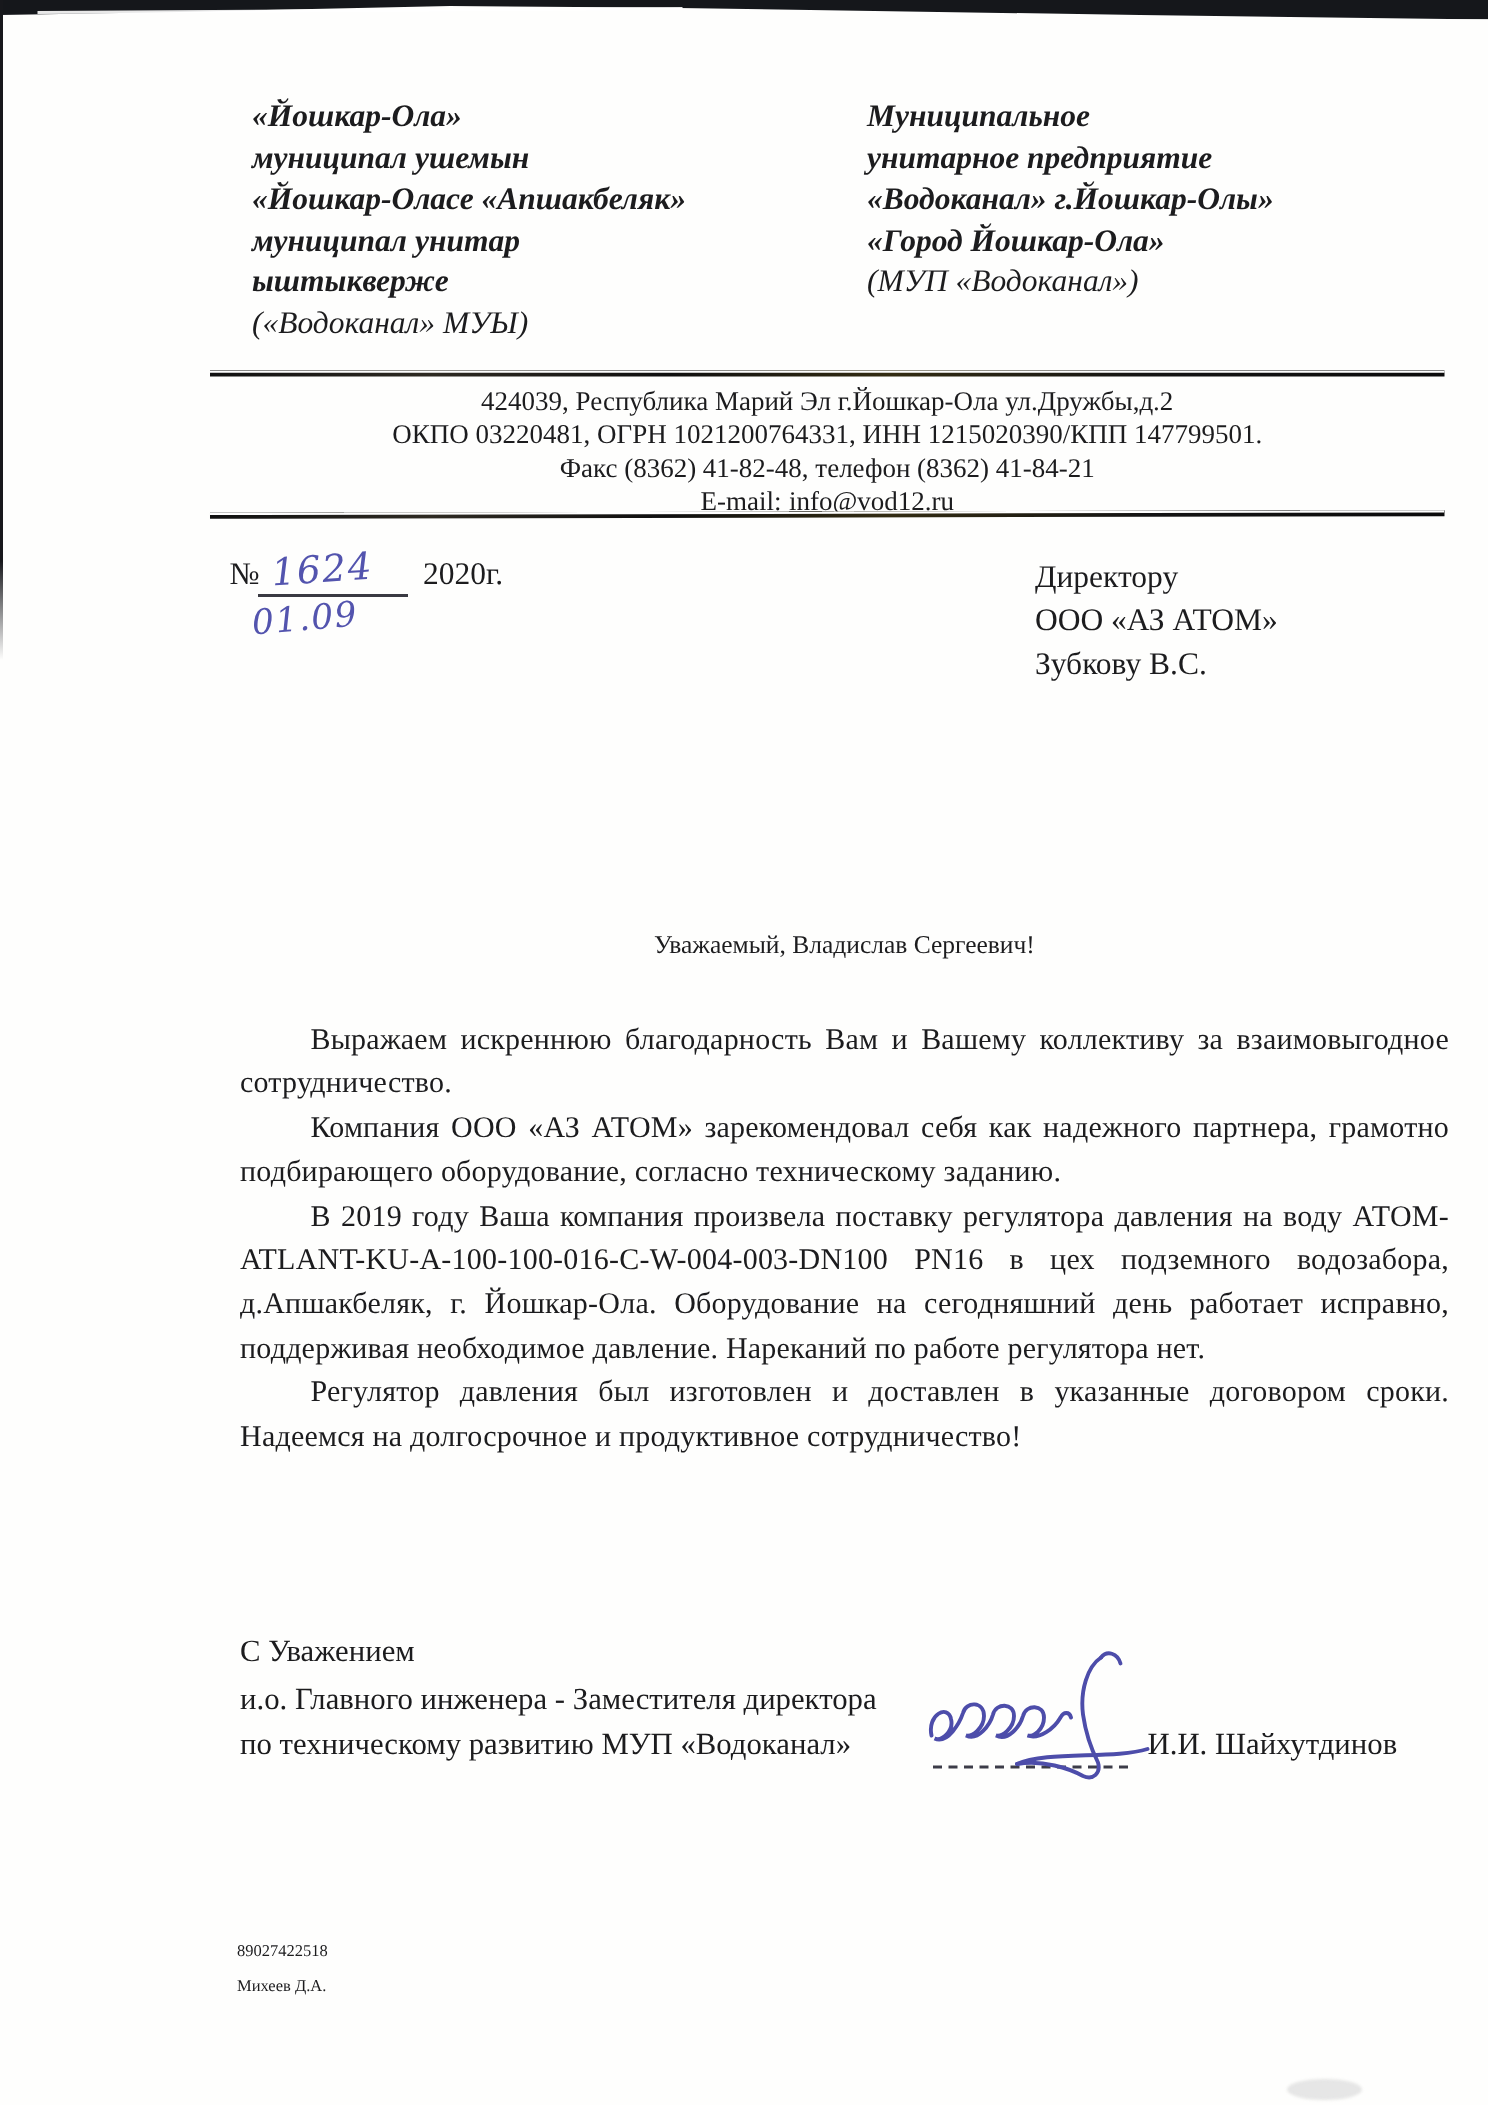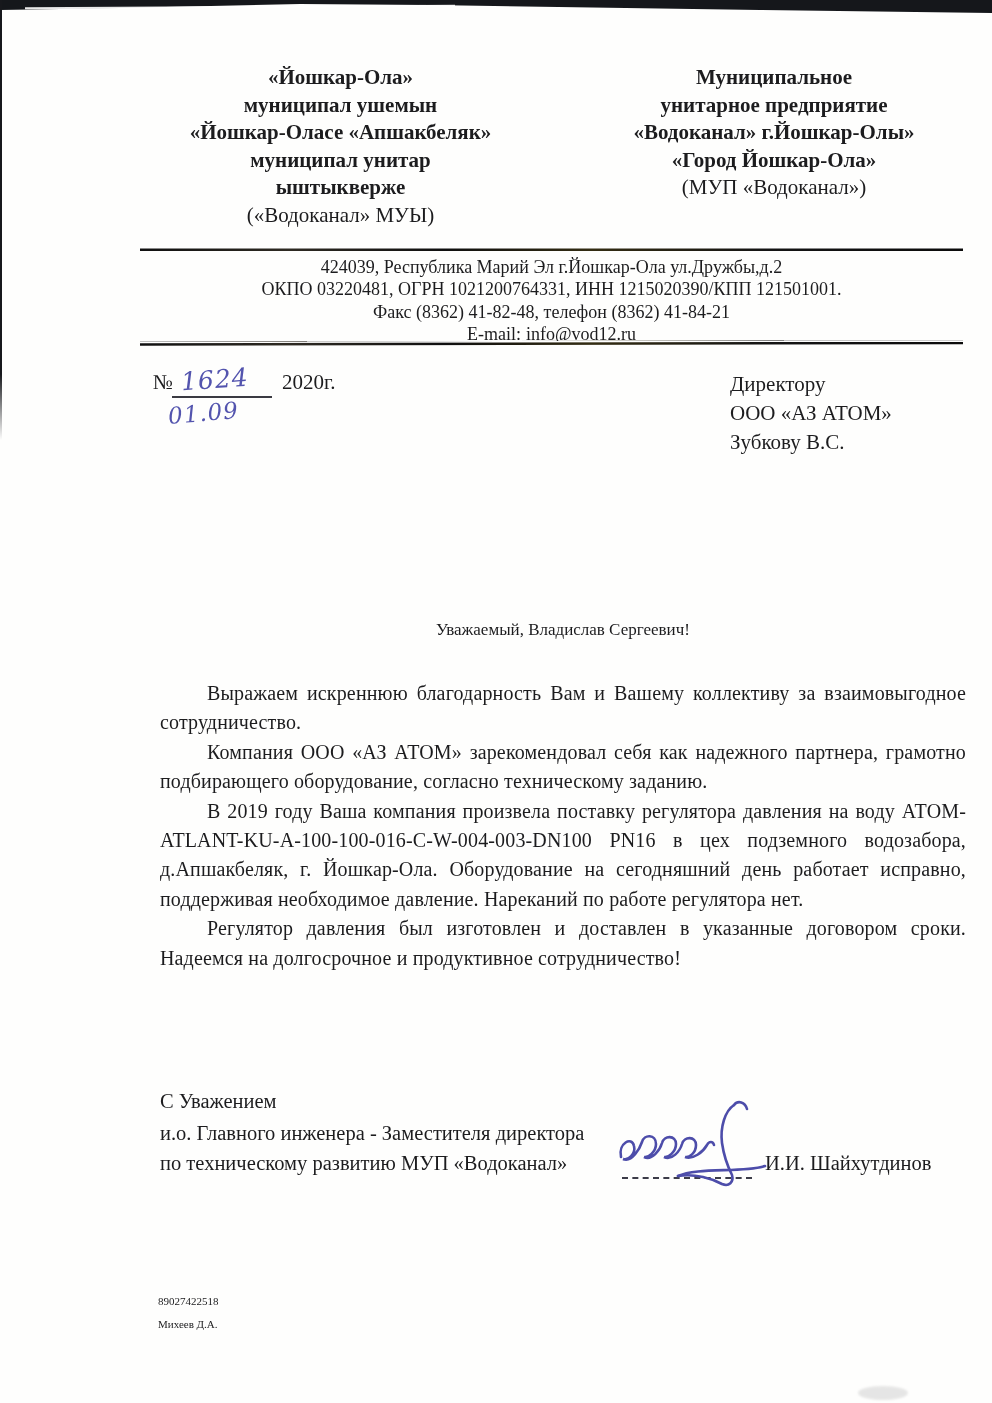--- a/index.html
+++ b/index.html
@@ -21,21 +21,21 @@
   }
   .scan-left{
     left:0;top:0;width:2px;height:440px;
     background:linear-gradient(#17181c 0%,#17181c 85%,rgba(23,24,28,0) 100%);
   }
   .scan-smudge{
     left:858px;top:1386px;width:50px;height:14px;border-radius:50%;
     background:#c9c9c9;opacity:.45;filter:blur(1px);
   }
   
-  .hdr{font-weight:bold;font-size:21px;line-height:27.5px;text-align:center;}
+  .hdr{font-weight:bold;font-size:21px;line-height:27.5px;font-style:italic;}
   .hdr .last{font-weight:normal;}
   .hdr-left{left:168px;top:64px;width:345px;}
   .hdr-right{left:578px;top:64px;width:392px;}
   
   .rule{
     left:140px;width:823px;height:4px;
     background:linear-gradient(90deg,#101010,#2e2a22 18%,#0f0f0f 37%,#332c12 55%,#141414 76%,#0b0b0b);
     box-shadow:0 1.5px 0 #fff inset;
   }
   .rule1{top:247px;}
@@ -44,21 +44,21 @@
   .contacts{left:140px;top:256px;width:823px;text-align:center;font-size:18px;line-height:22.3px;}
   .u{text-decoration:underline;margin-left:5px;}
   
   .ref-no{left:153px;top:370px;font-size:21px;}
   .hand{color:#5354ae;font-style:italic;font-family:"DejaVu Serif",serif;}
   .ref-num{left:181px;top:365px;font-size:25px;transform:rotate(-4deg);letter-spacing:1px;}
   .ref-line{left:172px;top:396px;width:100px;border-bottom:2px solid #3a3a42;}
   .ref-year{left:282px;top:370px;font-size:21px;}
   .ref-date{left:168px;top:400px;font-size:23px;transform:rotate(-5deg);letter-spacing:1px;}
   
-  .recipient{left:690px;top:370px;font-size:21px;line-height:29px;margin-left:40px;}
+  .recipient{left:690px;top:370px;font-size:21px;line-height:29px;}
   
   .body-block{left:160px;top:620px;width:806px;font-size:20px;}
   .salutation{text-align:center;font-size:17px;}
   .body-block p{
     margin:0;text-align:justify;text-indent:47px;line-height:29.4px;
     letter-spacing:.15px;
   }
   .body-block p.first{margin-top:39px;}
   
   .sig-block{left:160px;top:1085px;width:810px;font-size:20.5px;}
@@ -94,21 +94,21 @@
   <div>унитарное предприятие</div>
   <div>«Водоканал» г.Йошкар-Олы»</div>
   <div>«Город Йошкар-Ола»</div>
   <div class="last">(МУП «Водоканал»)</div>
 </div>
 
 <div class="abs rule rule1"></div>
 
 <div class="abs contacts">
   <div>424039, Республика Марий Эл г.Йошкар-Ола ул.Дружбы,д.2</div>
-  <div>ОКПО 03220481, ОГРН 1021200764331, ИНН 1215020390/КПП 121501001.</div>
+  <div>ОКПО 03220481, ОГРН 1021200764331, ИНН 1215020390/КПП 147799501.</div>
   <div>Факс (8362) 41-82-48, телефон (8362) 41-84-21</div>
   <div>
     <span>E-mail:</span><span class="u">info@vod12.ru</span>
   </div>
 </div>
 
 <div class="abs rule rule2"></div>
 
 <div class="abs ref-no">№</div>
 <div class="abs hand ref-num">1624</div>

